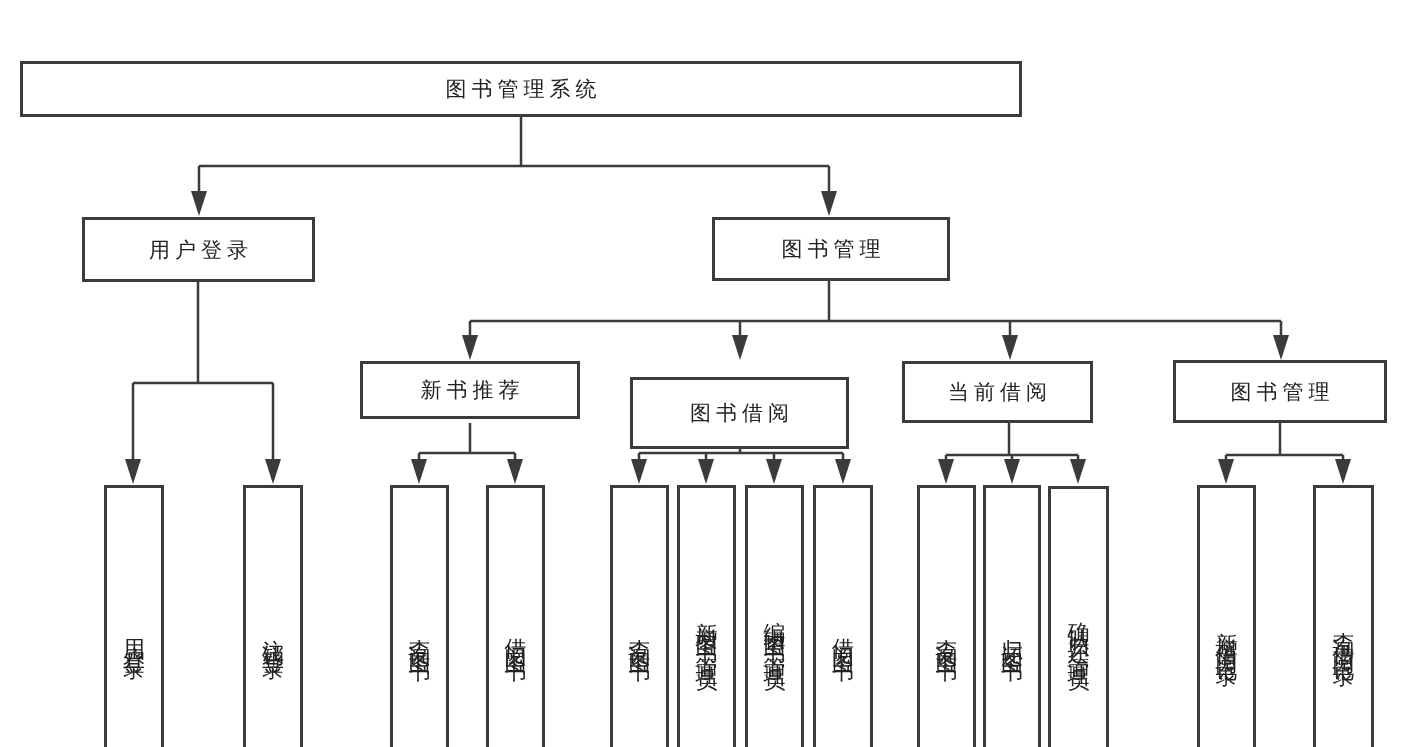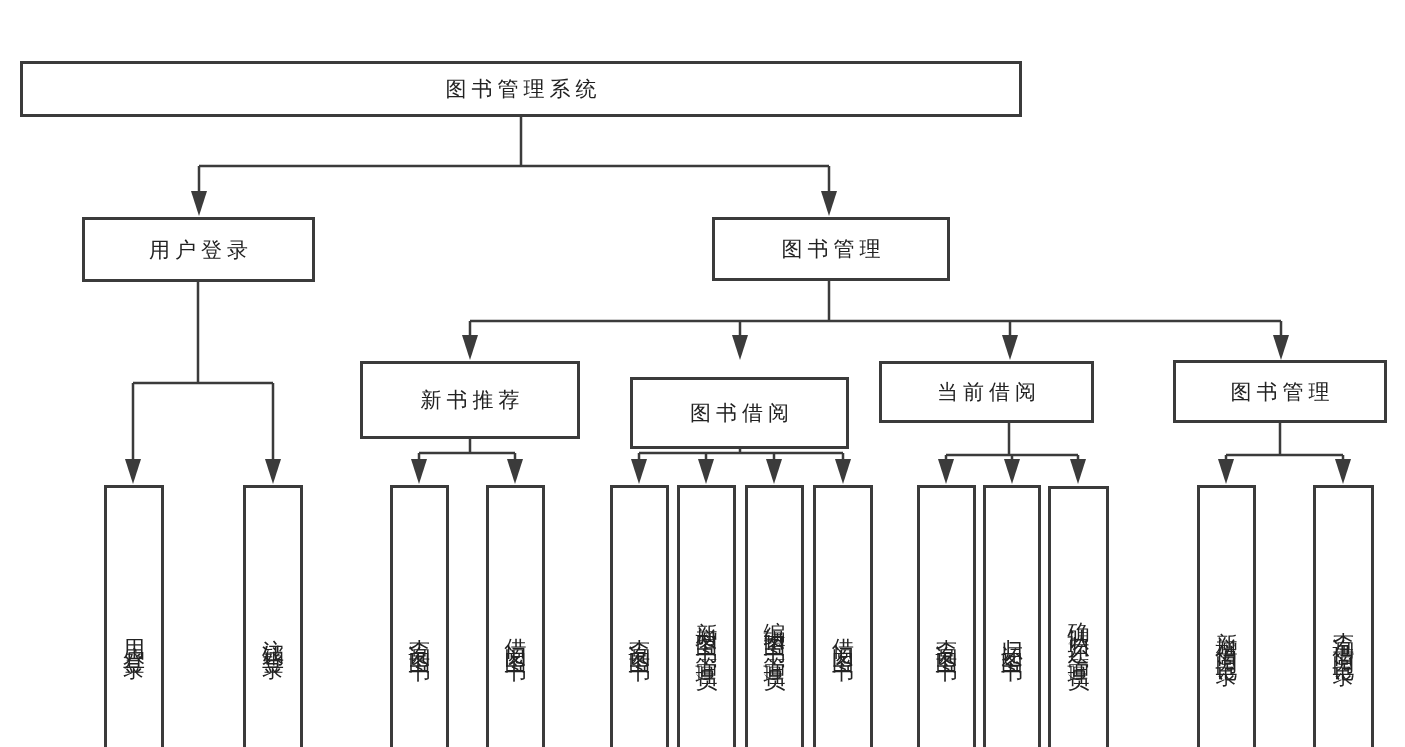--- a/index.html
+++ b/index.html
@@ -103,27 +103,27 @@
     <span class="lbl">图书管理系统</span>
   </div>
 
   <div class="box h" style="left:82px;top:169px;width:233px;height:65px">
     <span class="lbl">用户登录</span>
   </div>
   <div class="box h" style="left:712px;top:169px;width:238px;height:64px">
     <span class="lbl">图书管理</span>
   </div>
 
-  <div class="box h" style="left:360px;top:313px;width:220px;height:78px">
+  <div class="box h" style="left:360px;top:313px;width:220px;height:58px">
     <span class="lbl">新书推荐</span>
   </div>
   <div class="box h" style="left:630px;top:329px;width:219px;height:72px">
     <span class="lbl">图书借阅</span>
   </div>
-  <div class="box h" style="left:879px;top:313px;width:215px;height:62px">
+  <div class="box h" style="left:902px;top:313px;width:191px;height:62px">
     <span class="lbl">当前借阅</span>
   </div>
   <div class="box h" style="left:1173px;top:312px;width:214px;height:63px">
     <span class="lbl">图书管理</span>
   </div>
 
   <div class="box v" style="left:104px;top:437px;width:60px;height:300px">
     <span class="lbl">用户登录</span>
   </div>
   <div class="box v" style="left:243px;top:437px;width:60px;height:300px">

